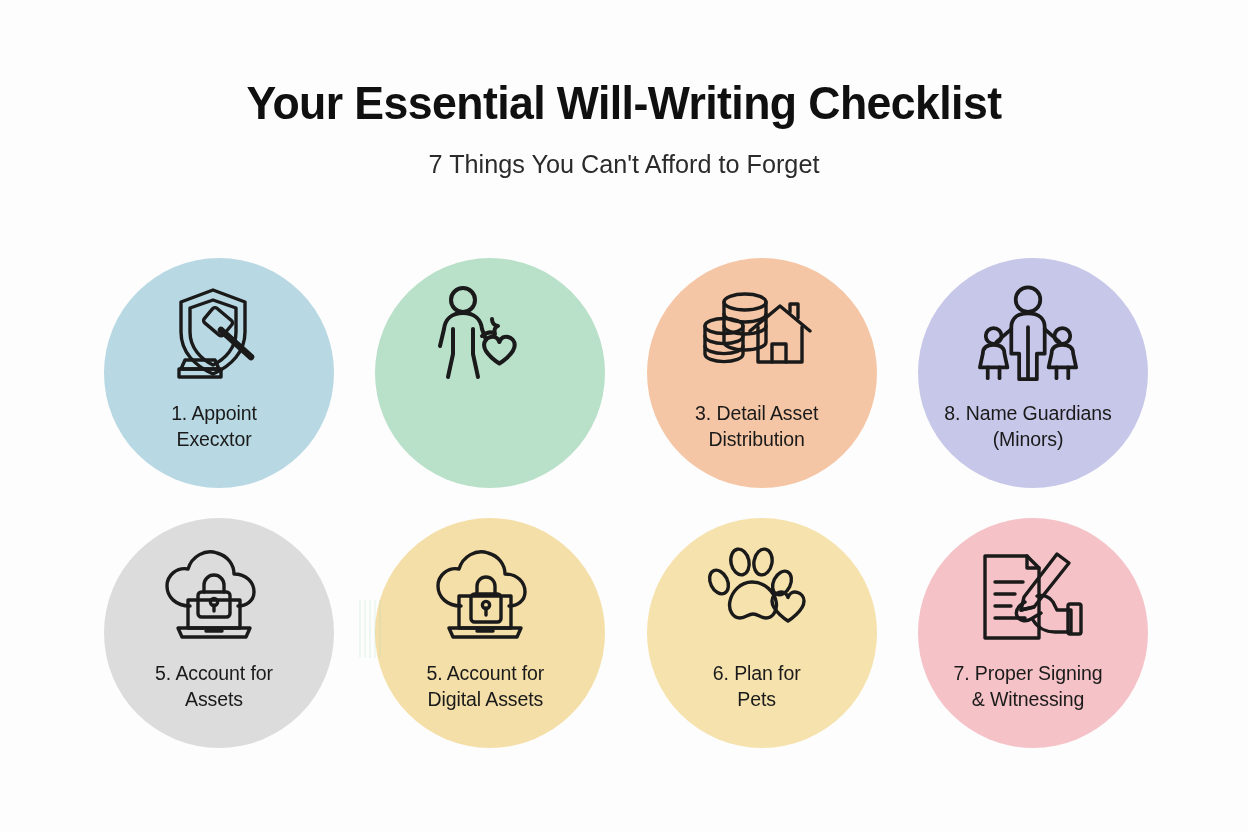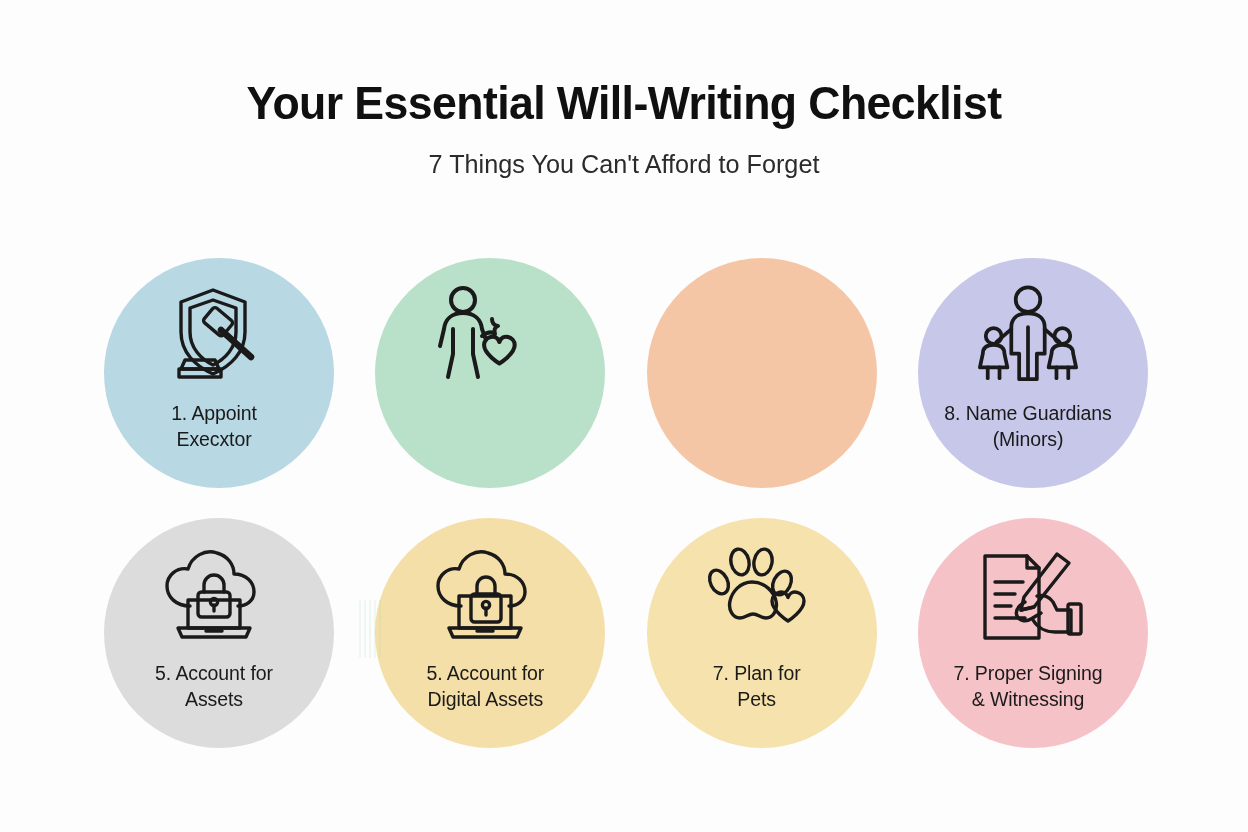--- a/index.html
+++ b/index.html
@@ -172,20 +172,43 @@
               <path d="M42 45 V70 L47 93"></path>
               <path d="M51 52 q8 -6 13 -2 q-2 -6 3 -8 q-6 -1 -6 -7"></path>
               <path d="M84 52 c0 -8 -12 -12 -15 -3 c-3 -9 -15 -5 -15 3 c0 9 15 18 15 18 s15 -9 15 -18 Z" transform="translate(-2,8) scale(1.02)"></path>
             </svg>
           </div>
         </div>
       </div>
 
       <div class="cell">
         <div class="disc" style="background:#f5c6a5"></div>
+        <div class="cell-inner">
+          <div class="icon-wrap">
+            <svg width="110" height="100" viewBox="0 0 110 100" fill="none" stroke="#1a1a1a" stroke-width="3.4" stroke-linecap="round" stroke-linejoin="round">
+
+              <ellipse cx="43" cy="18" rx="21" ry="8"></ellipse>
+              <path d="M22 18 V58 c0 4.4 9.4 8 21 8 s21 -3.6 21 -8 V18"></path>
+              <path d="M22 30 c0 4.4 9.4 8 21 8 s21 -3.6 21 -8"></path>
+              <path d="M22 42 c0 4.4 9.4 8 21 8 s21 -3.6 21 -8"></path>
+
+              <ellipse cx="22" cy="42" rx="19" ry="7.5"></ellipse>
+              <path d="M3 42 V70 c0 4.2 8.5 7.6 19 7.6 s19 -3.4 19 -7.6 V42"></path>
+              <path d="M3 52 c0 4.2 8.5 7.6 19 7.6 s19 -3.4 19 -7.6"></path>
+              <path d="M3 62 c0 4.2 8.5 7.6 19 7.6 s19 -3.4 19 -7.6"></path>
+
+              <path d="M48 47 L78 22 L108 47"></path>
+              <path d="M56 43 V78 h44 V43"></path>
+              <path d="M88 28 V20 h8 v14"></path>
+              <path d="M70 78 V60 h14 v18"></path>
+            </svg>
+          </div>
+          <div class="cap">3. Detail Asset
+Distribution</div>
+        </div>
       </div>
 
       <div class="cell">
         <div class="disc" style="background:#c7c7ea"></div>
         <div class="cell-inner">
           <div class="icon-wrap">
             <svg width="112" height="100" viewBox="0 0 112 100" fill="none" stroke="#1a1a1a" stroke-width="3.8" stroke-linecap="round" stroke-linejoin="round">
 
               <circle cx="56" cy="15" r="12.5"></circle>
               <path d="M56 29 c-12 0 -17 6 -17 14 v27 h8 v26 h18 v-26 h8 V43 c0 -8 -5 -14 -17 -14 Z"></path>
@@ -263,21 +286,21 @@
             <svg width="106" height="100" viewBox="0 0 106 100" fill="none" stroke="#1a1a1a" stroke-width="3.4" stroke-linecap="round" stroke-linejoin="round">
               <ellipse cx="36" cy="18" rx="9" ry="13" transform="rotate(-12 36 18)"></ellipse>
               <ellipse cx="59" cy="18" rx="9" ry="13" transform="rotate(10 59 18)"></ellipse>
               <ellipse cx="15" cy="38" rx="8.5" ry="12.5" transform="rotate(-26 15 38)"></ellipse>
               <ellipse cx="78" cy="39" rx="8.5" ry="12.5" transform="rotate(26 78 39)"></ellipse>
               <path d="M48 38 c-12 0 -20 10 -22 19 c-2 9 3 17 10 17 c6 0 8 -4 13 -4 c5 0 8 4 13 4
                        c7 0 12 -8 10 -17 c-2 -9 -11 -19 -24 -19 Z"></path>
               <path d="M100 57 c0 -9 -13 -13 -16 -3.5 c-3 -9.5 -16 -5.5 -16 3.5 c0 10 16 20 16 20 s16 -10 16 -20 Z"></path>
             </svg>
           </div>
-          <div class="cap">7. Plan for
+          <div class="cap">6. Plan for
 Pets</div>
         </div>
       </div>
 
       <div class="cell">
         <div class="disc" style="background:#f5c2c7"></div>
         <div class="cell-inner">
           <div class="icon-wrap">
             <svg width="110" height="100" viewBox="0 0 110 100" fill="none" stroke="#1a1a1a" stroke-width="3.4" stroke-linecap="round" stroke-linejoin="round">
 

